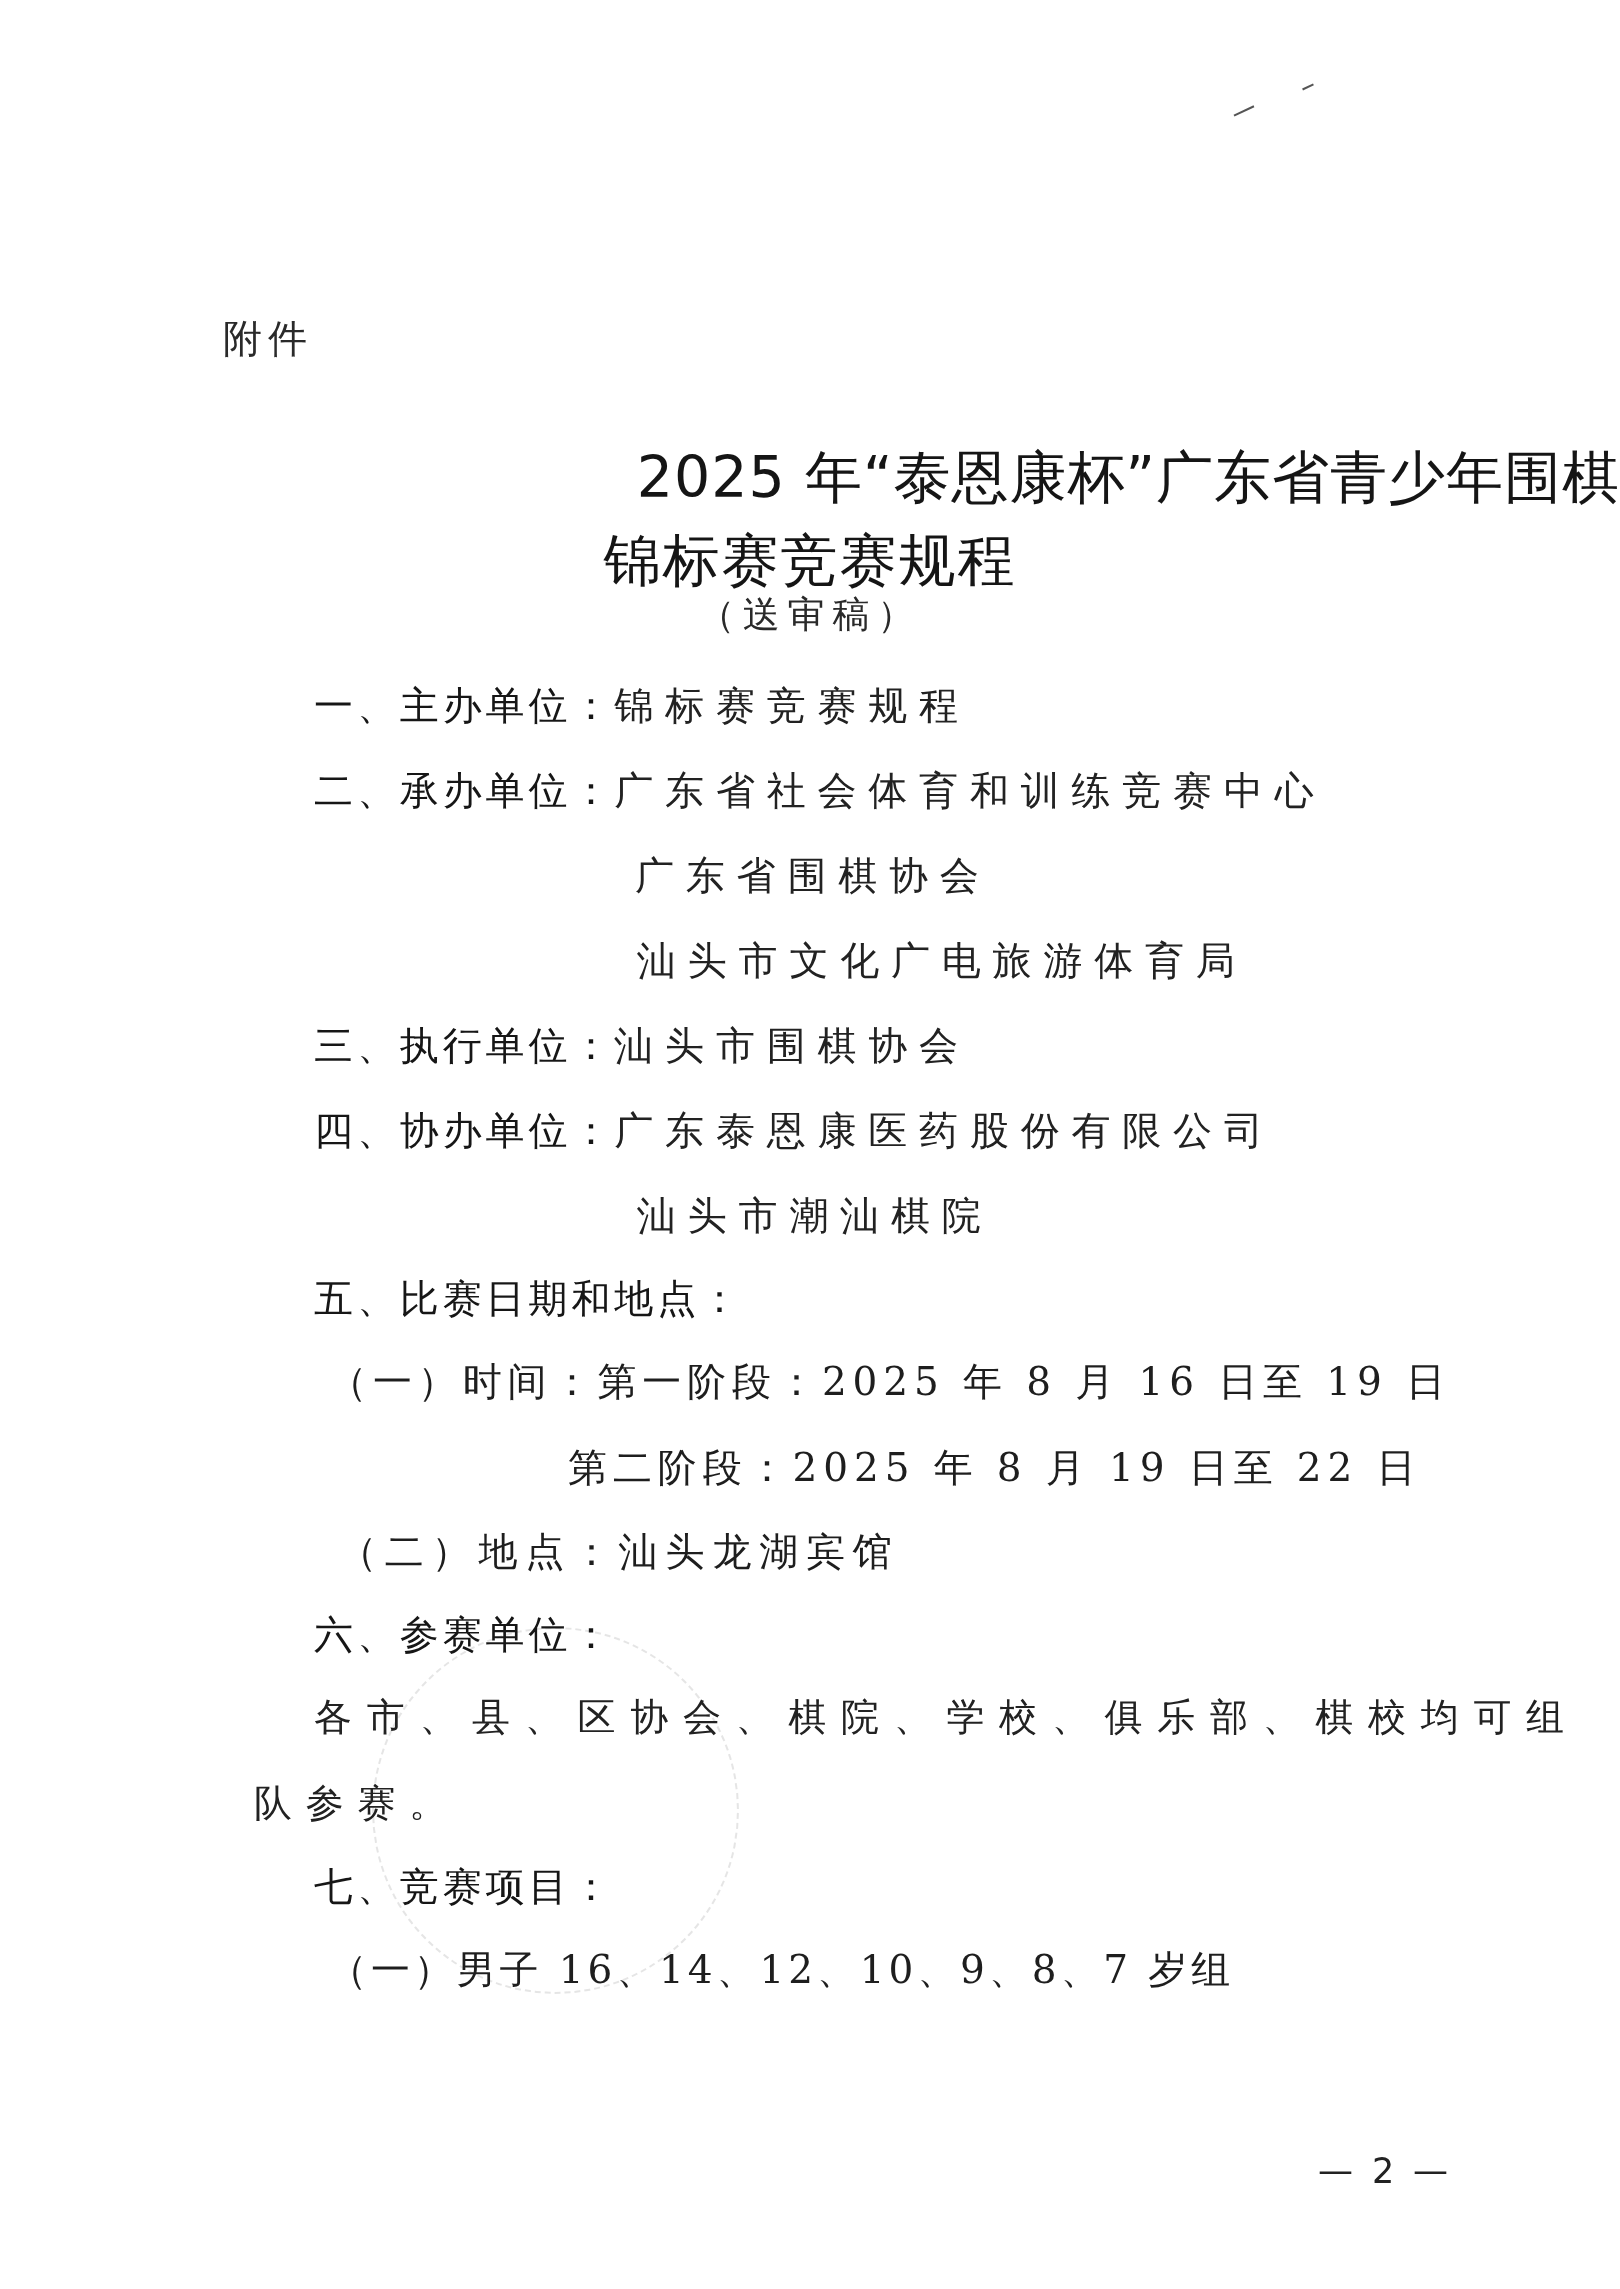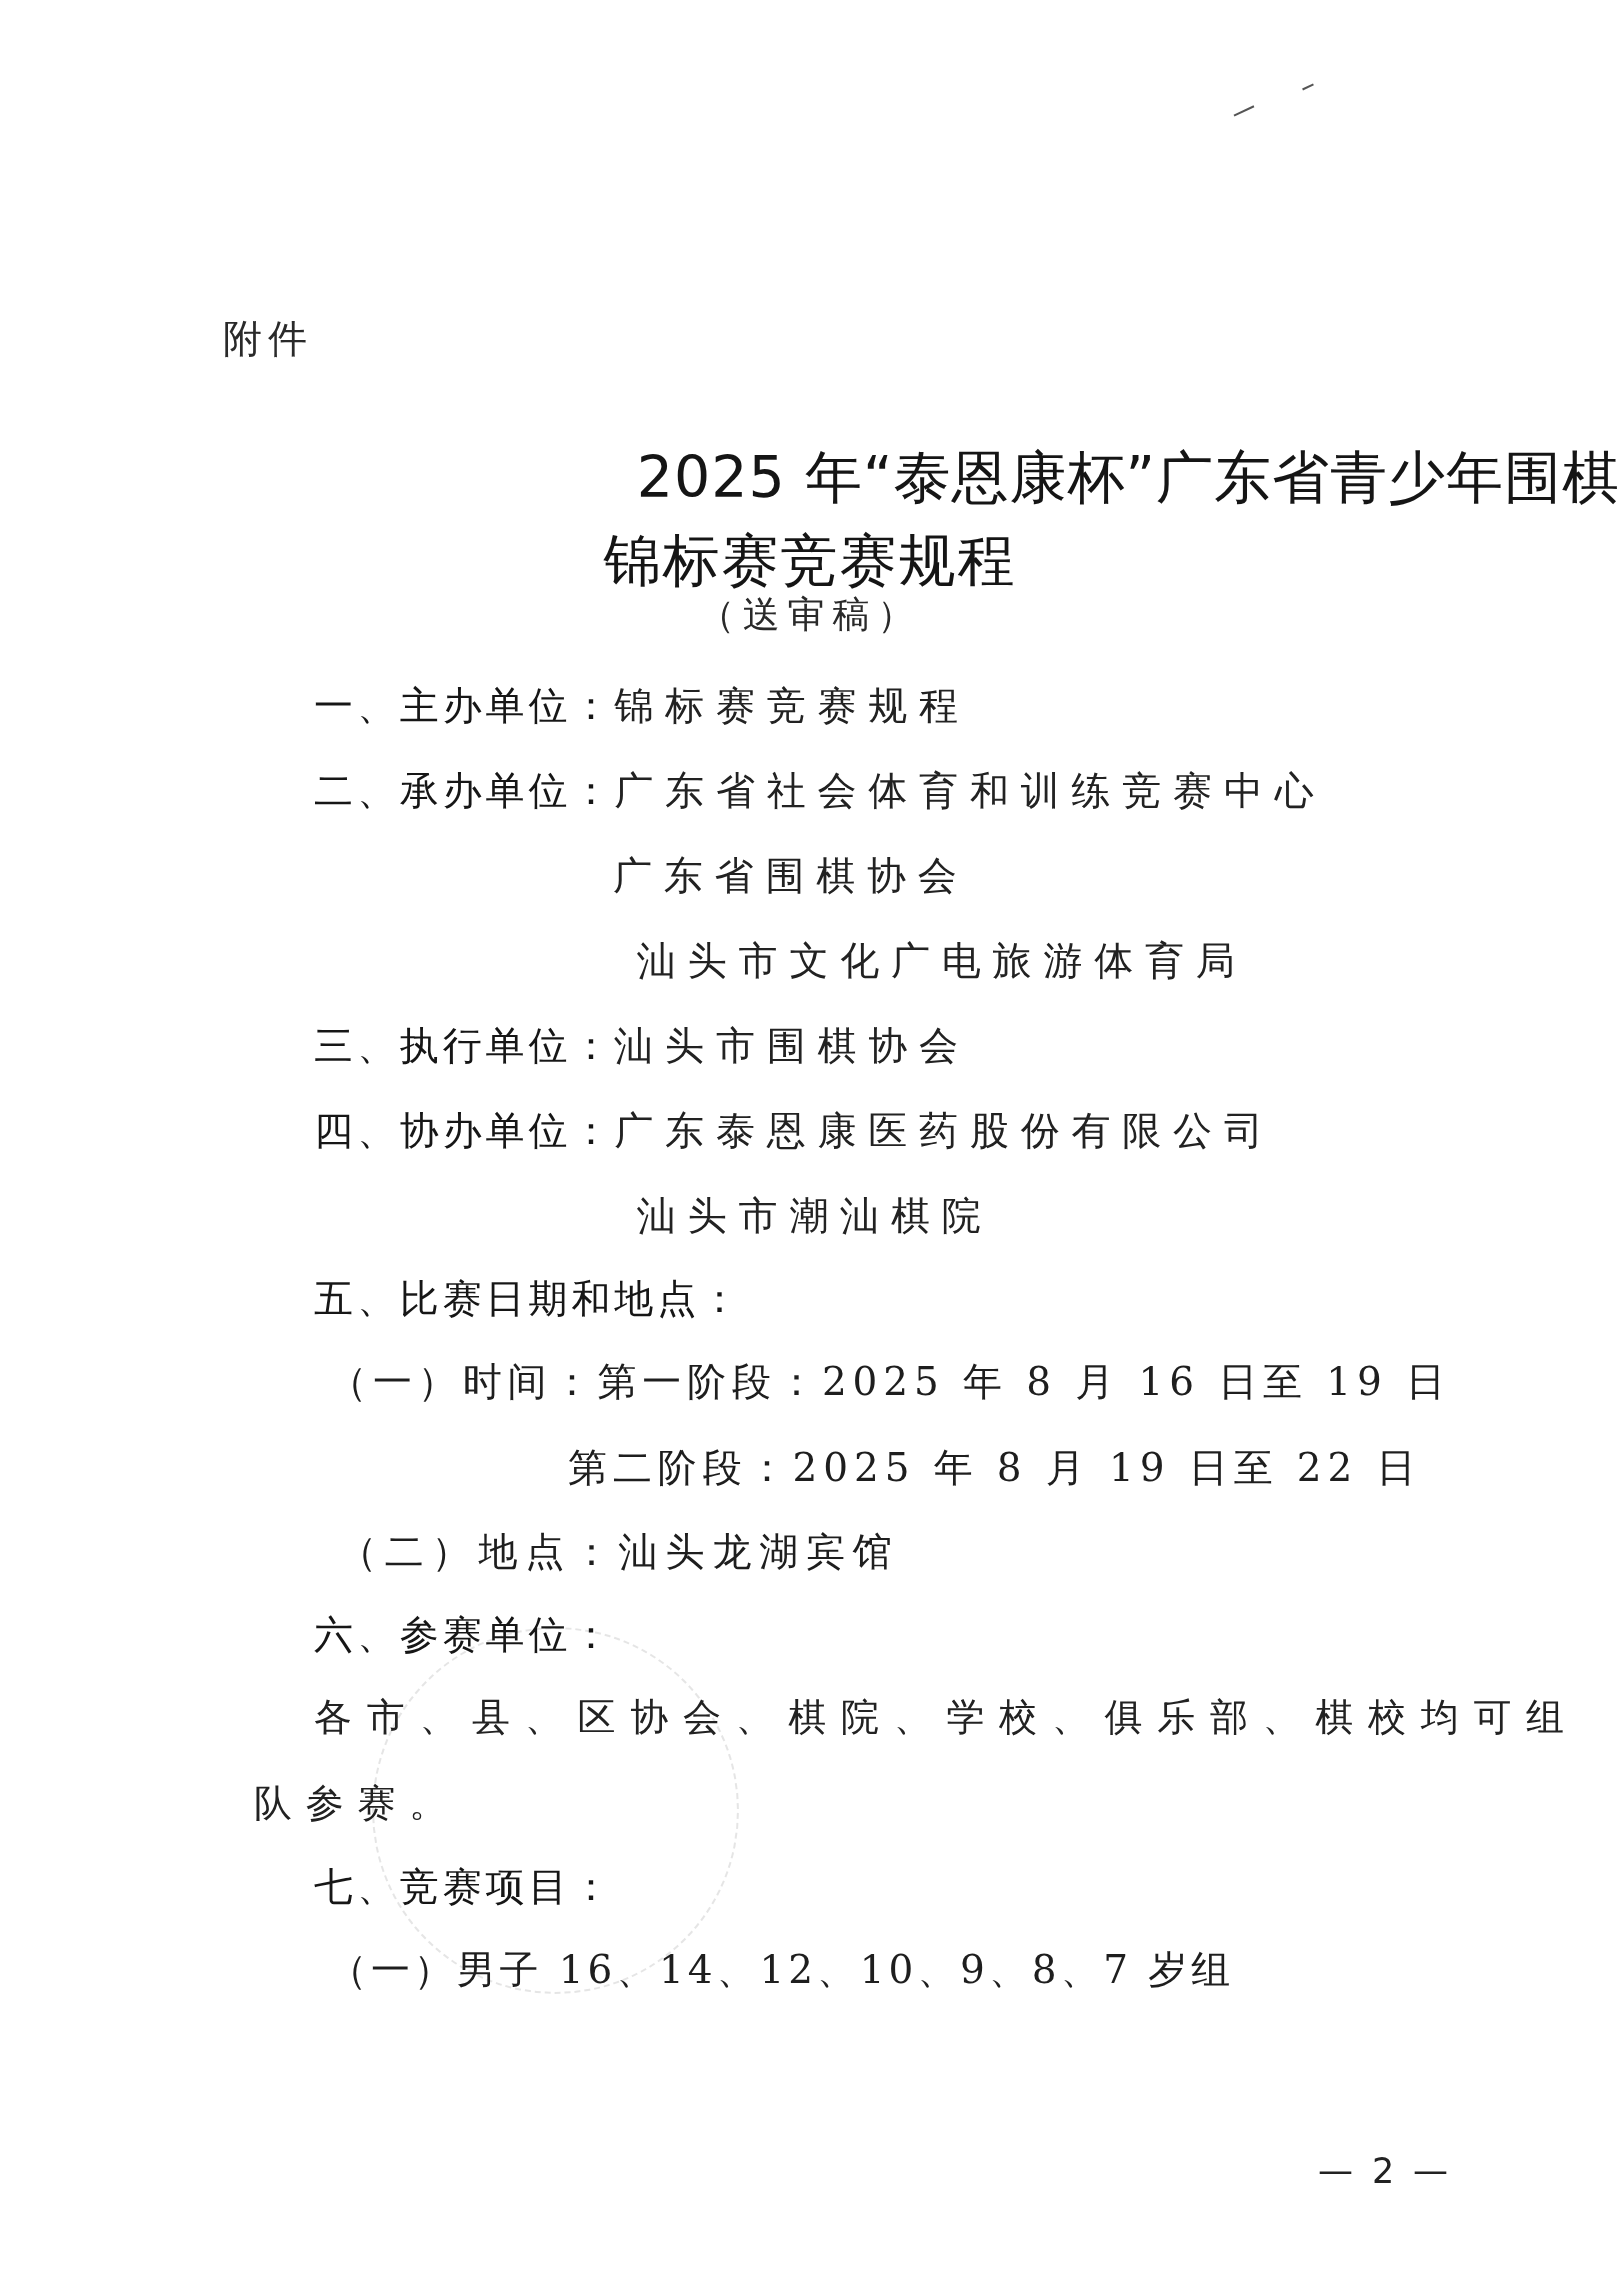--- a/index.html
+++ b/index.html
@@ -34,21 +34,21 @@
 <div class="abs title t2">锦标赛竞赛规程</div>
 <div class="abs sub">（送审稿）</div>
 
 <div class="abs row" style="left:314px;top:686px;">
   <span class="h">一、主办单位：</span><span class="v">锦标赛竞赛规程</span>
 </div>
 
 <div class="abs row" style="left:314px;top:771px;">
   <span class="h">二、承办单位：</span><span class="v">广东省社会体育和训练竞赛中心</span>
 </div>
-<div class="abs row v" style="left:613px;top:856px;text-align:right;">广东省围棋协会</div>
+<div class="abs row v" style="left:635px;top:856px;text-align:right;">广东省围棋协会</div>
 <div class="abs row v" style="left:637px;top:941px;">汕头市文化广电旅游体育局</div>
 
 <div class="abs row" style="left:314px;top:1026px;">
   <span class="h">三、执行单位：</span><span class="v">汕头市围棋协会</span>
 </div>
 
 <div class="abs row" style="left:314px;top:1111px;">
   <span class="h">四、协办单位：</span><span class="v">广东泰恩康医药股份有限公司</span>
 </div>
 <div class="abs row v" style="left:637px;top:1196px;">汕头市潮汕棋院</div>

